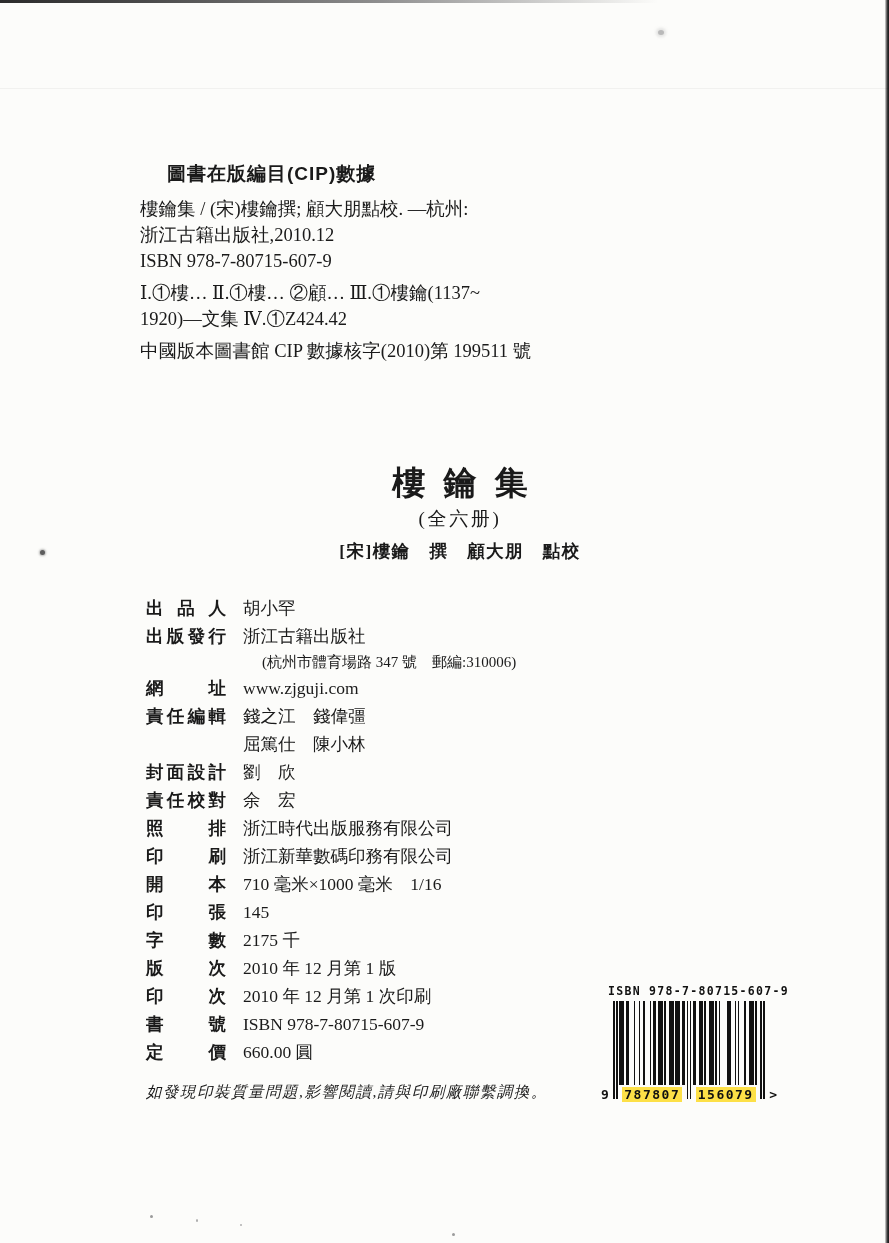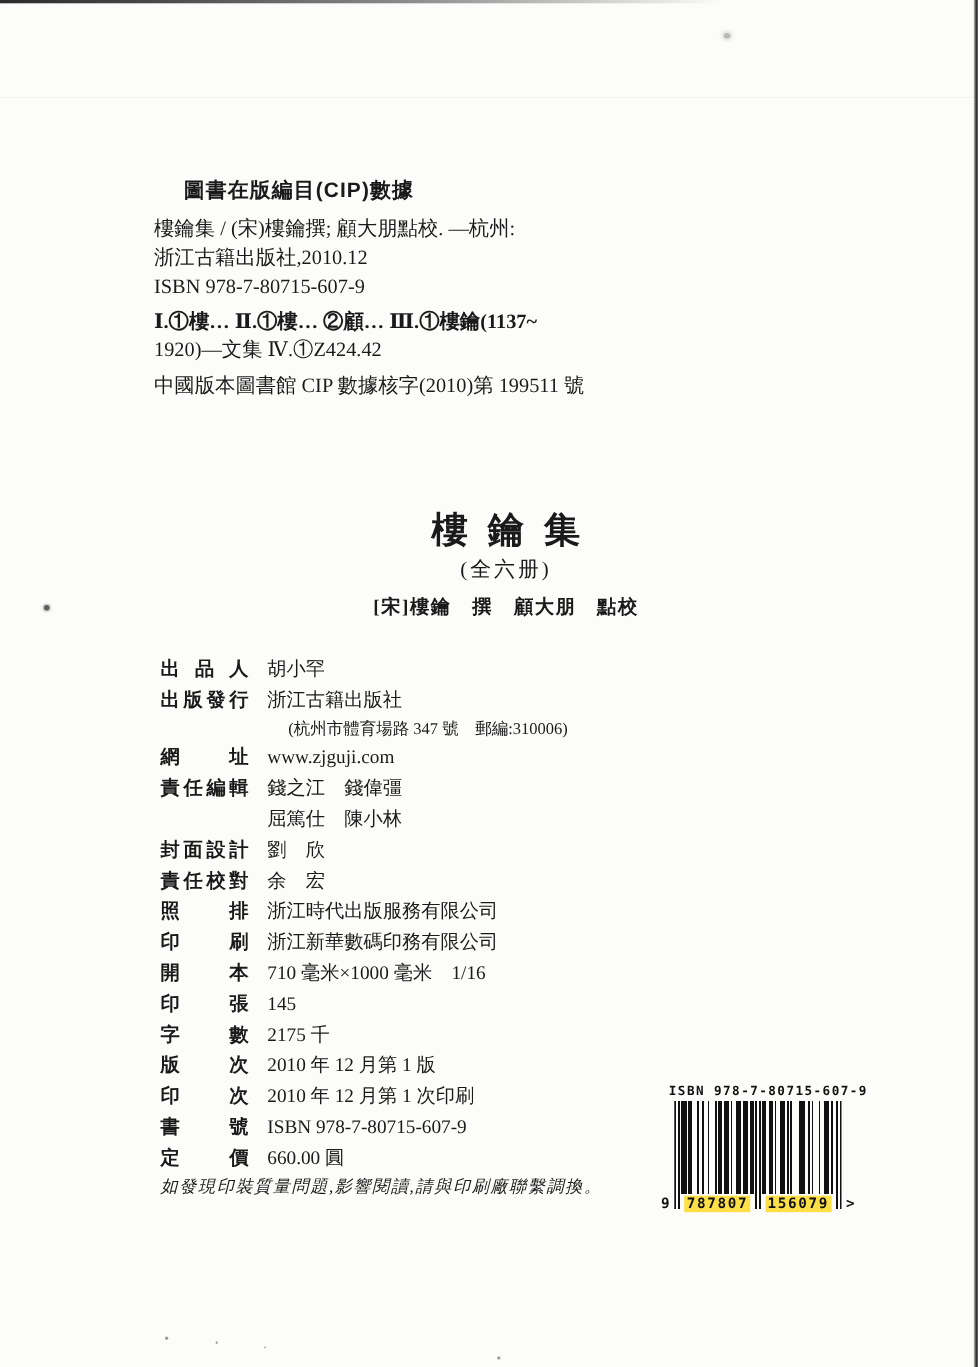--- a/index.html
+++ b/index.html
@@ -27,38 +27,38 @@
   .spot-f{left:452px;top:1233px;width:3px;height:3px;background:#9c9c9c;}
 
   
   .cip{position:absolute;left:140px;top:162px;width:530px;font-size:18.5px;line-height:26px;}
   .cip-heading{font-family:"Liberation Sans","DejaVu Sans",sans-serif;font-weight:700;
     font-size:19px;line-height:24px;margin:0 0 10px 27px;letter-spacing:1px;}
   .cip p{margin:0;}
   .cip .grp{margin-top:6px;}
   .ind1{margin-left:27px;}
   .ind0{margin-left:4px;}
-  .ind2{margin-left:29px;font-weight:bold;}
+  .ind2{margin-left:29px;}
 
   
   .titleblock{position:absolute;left:100px;top:468px;width:720px;text-align:center;}
   .book-title{margin:0;font-size:33px;font-weight:700;letter-spacing:.55em;text-indent:.55em;line-height:30px;}
   .volumes{margin:10px 0 0 0;font-size:19px;letter-spacing:.14em;line-height:22px;}
   .authors{margin:10px 0 0 0;font-size:17.5px;letter-spacing:.08em;line-height:22px;font-weight:600;}
 
   
   .colophon{position:absolute;left:146px;top:594px;width:560px;font-size:17.5px;}
   .crow{display:flex;align-items:center;height:28px;}
   .crow.subrow{height:24px;}
   .lab{flex:0 0 80px;text-align:justify;text-align-last:justify;font-weight:700;
     font-family:"Liberation Sans","DejaVu Sans",sans-serif;letter-spacing:0;}
   .lab.empty{visibility:hidden;}
   .val{margin-left:17px;font-weight:500;white-space:pre;}
   .subrow .val{font-size:15px;margin-left:36px;text-align:center;}
-  .colo-note{margin-top:4px;font-style:italic;font-size:15.5px;letter-spacing:1.5px;line-height:20px;}
+  .colo-note{margin-top:16px;font-style:italic;font-size:15.5px;letter-spacing:1.5px;line-height:20px;}
 
   
   .barcode{position:absolute;left:600px;top:984px;width:185px;
     font-family:"DejaVu Sans Mono","Liberation Mono",monospace;color:#111;}
   .bc-label{font-size:11.5px;letter-spacing:1.3px;margin-left:8px;white-space:nowrap;font-weight:700;}
   .bc-wrap{position:relative;width:152px;margin-left:13px;margin-top:3px;}
   .bc-svg{display:block;width:152px;height:98px;}
   .bc-digits{position:absolute;left:-12px;right:-12px;bottom:-3px;display:flex;
     justify-content:space-between;align-items:flex-end;font-size:13px;font-weight:700;}
   .bc-digits .grp{background:#fde047;padding:0 2px;letter-spacing:1.5px;}

